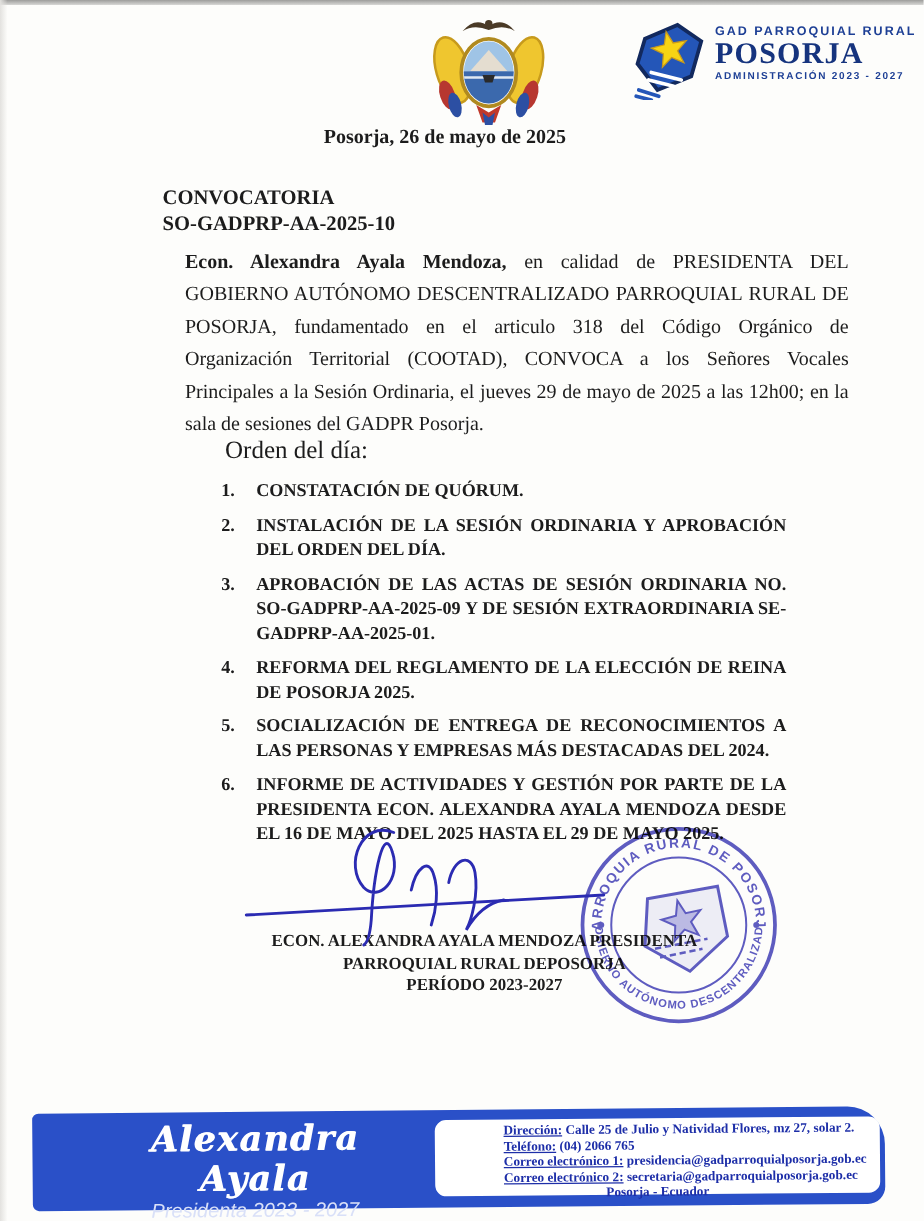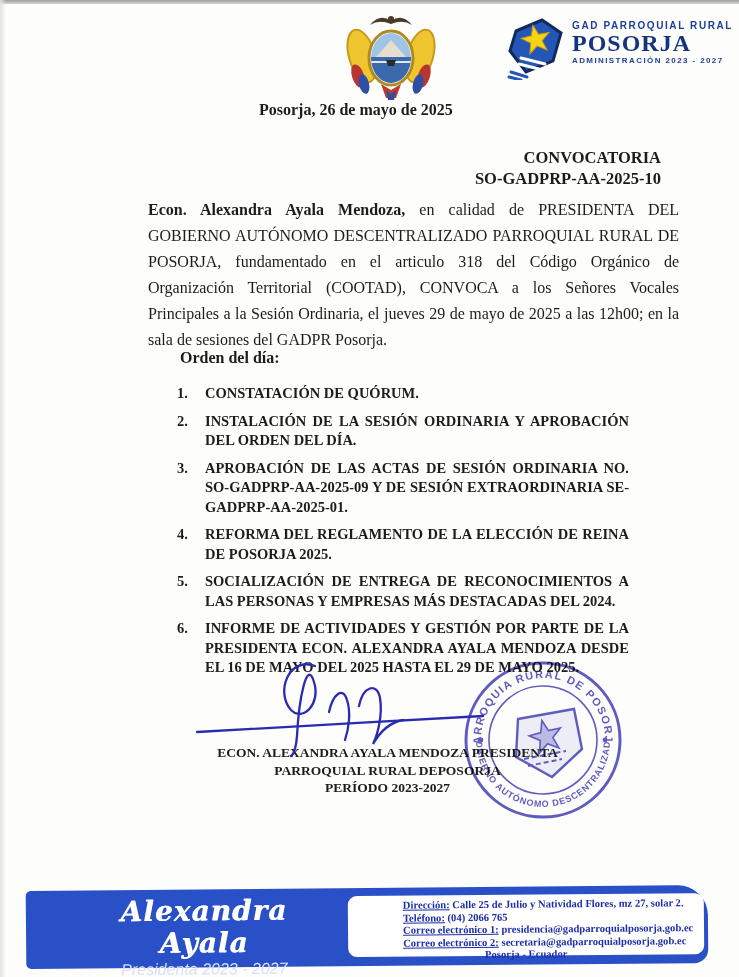--- a/index.html
+++ b/index.html
@@ -36,31 +36,31 @@
     font-family:"Liberation Sans", sans-serif; font-weight:bold;
     font-size:8px; letter-spacing:1.4px; color:#1d3f95; margin-top:1px;
   }
   .date-line {
     position:absolute; top:101px; left:259px; width:400px;
     text-align:left; font-size:16px; font-weight:bold;
   }
   
   .doc-title {
     position:absolute; top:147px; left:130px; width:531px;
-    text-align:right; font-weight:bold; font-size:16.5px; line-height:21px;
+    text-align:left; font-weight:bold; font-size:16.5px; line-height:21px;
   }
   
   .para {
     position:absolute; top:197px; left:148px; width:531px;
     font-size:16px; line-height:26px; text-align:justify;
   }
   .para .b { font-weight:bold; }
   .orden-heading {
     position:absolute; top:349px; left:180px;
-    font-weight:bold; font-size:16px;
+    font-weight:normal; font-size:20px;
   }
   .agenda { position:absolute; top:384px; left:177px; width:452px; }
   .agenda-item { display:flex; margin-bottom:8px; }
   .agenda-num {
     flex:0 0 28px; font-weight:bold; font-size:14.5px; line-height:19.5px;
   }
   .agenda-text {
     flex:1; font-weight:bold; font-size:14.5px; line-height:19.5px;
     text-align:justify;
   }

